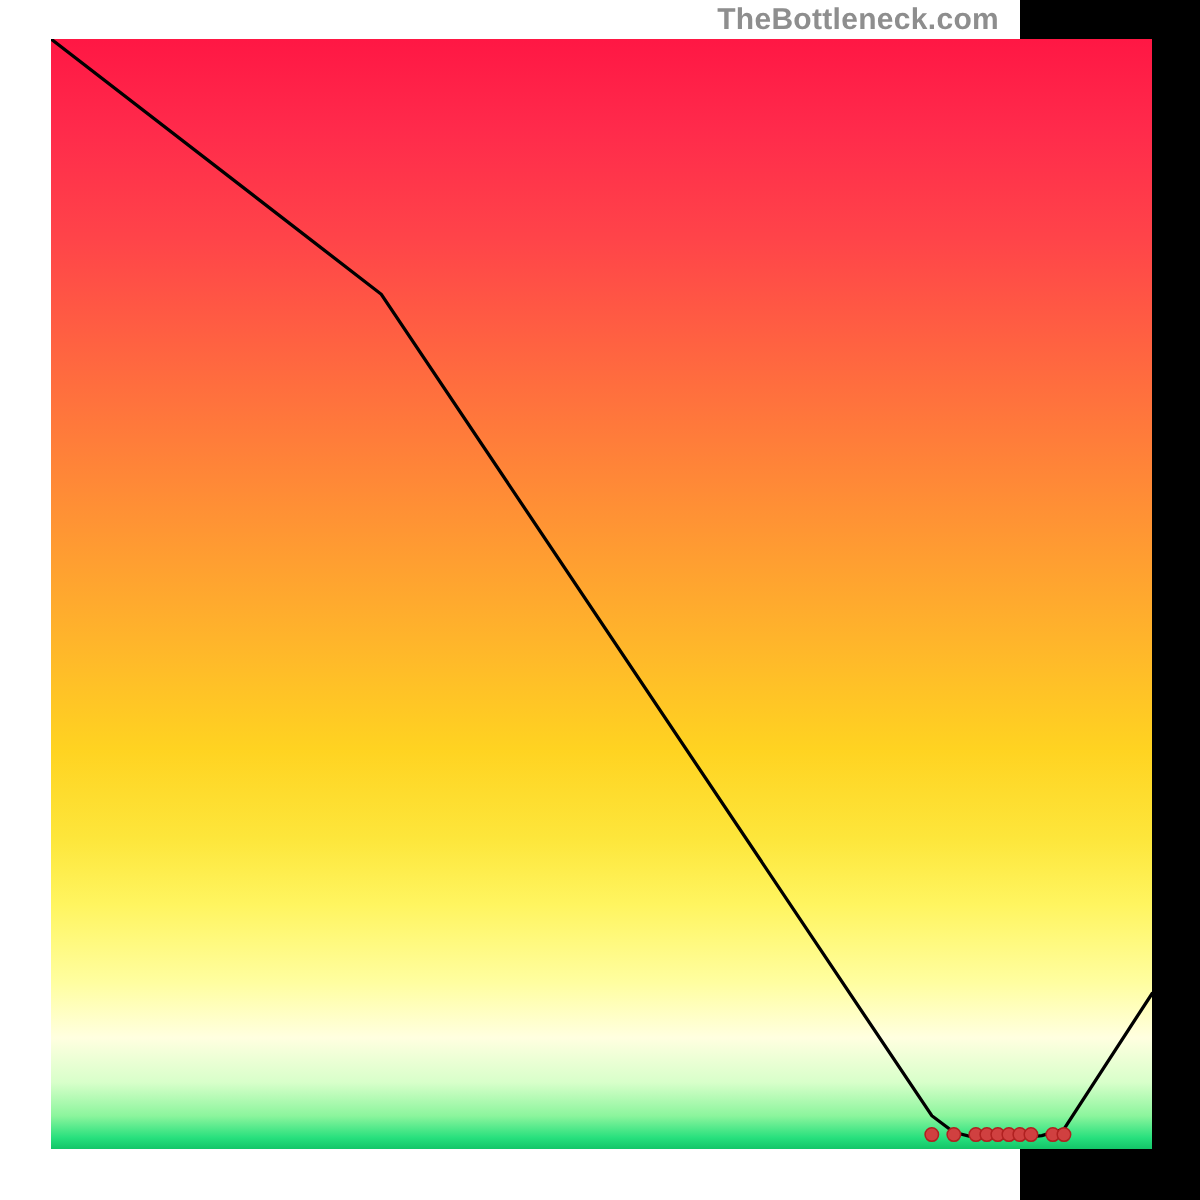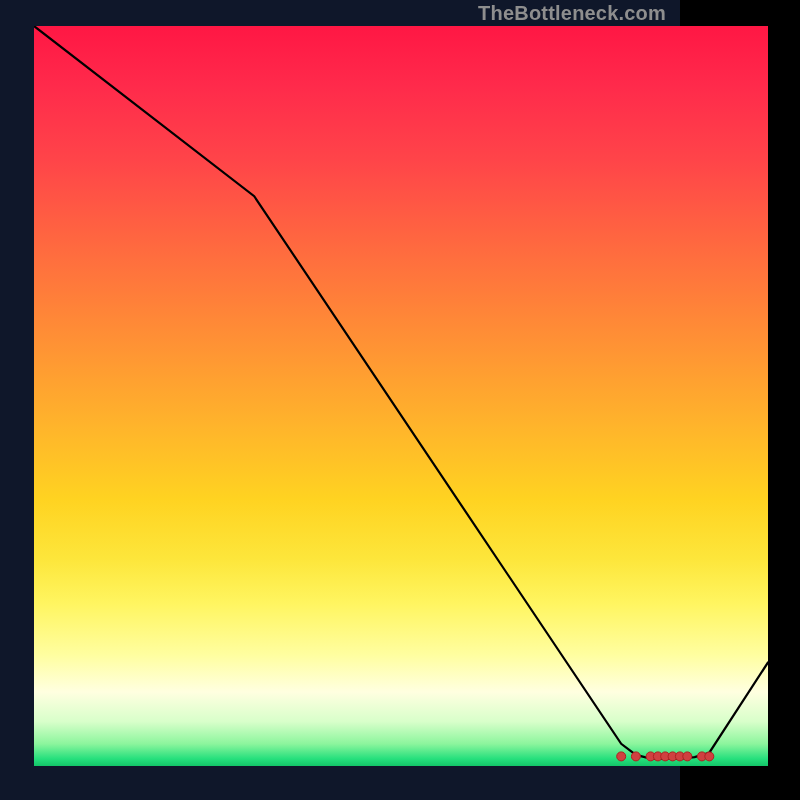--- a/index.html
+++ b/index.html
@@ -9,21 +9,21 @@
     height: 800px;
     background: #000;
     overflow: hidden;
   }
   .frame {
     position: absolute;
     top: 0;
     left: 0;
     width: 680px;
     height: 800px;
-    background: #0f172a;
+    background: #ffffff;
   }
   .watermark {
     position: absolute;
     top: 2px;
     right: 14px;
     font-family: Arial, Helvetica, sans-serif;
     font-size: 20px;
     font-weight: 600;
     color: #8e8e8e;
     letter-spacing: 0.2px;

